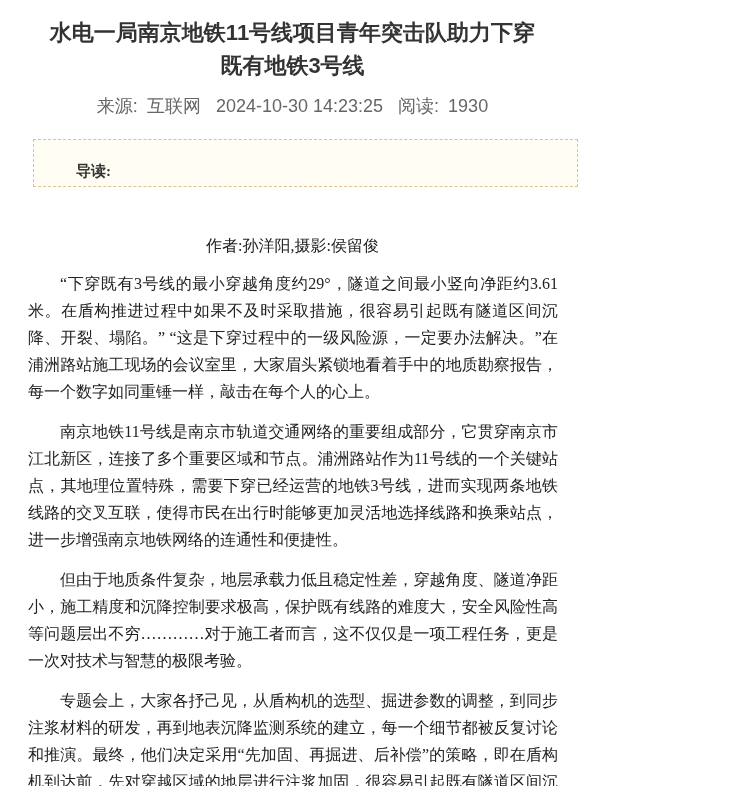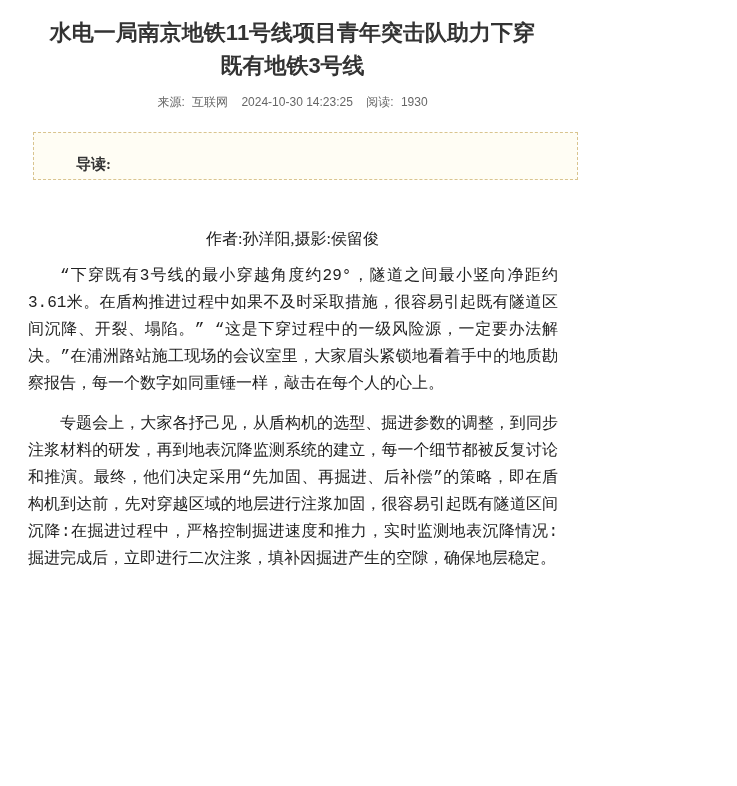--- a/index.html
+++ b/index.html
@@ -21,21 +21,21 @@
     color: #333333;
     text-align: center;
     line-height: 33px;
     margin: 16px 42px 0 42px;
   }
 
   .meta-line {
     margin-top: 12px;
     text-align: center;
     font-family: "Liberation Sans", sans-serif;
-    font-size: 12px;
+    font-size: 18px;
     color: #666666;
   }
   .meta-line .seg { margin: 0 2px; }
   .meta-line .gap { margin-left: 8px; }
 
   .summary-box {
     margin: 21px 7px 0 33px;
     height: 48px;
     border: 1px dashed #d9c48f;
     background: #fffdf4;
@@ -58,21 +58,20 @@
     margin-top: 13px;
     padding: 0 27px 0 28px;
     font-size: 16px;
     line-height: 27px;
     color: #222222;
     text-align: justify;
   }
   .article-body p {
     margin: 0 0 13px 0;
     text-indent: 2em;
-    font-family: Liberation Mono, monospace;
   }
 </style>
 </head>
 <body>
 
 <div class="page">
 
   <h1 class="article-title">水电一局南京地铁11号线项目青年突击队助力下穿既有地铁3号线</h1>
 
   <div class="meta-line">
@@ -85,16 +84,18 @@
 
   <div class="summary-box">
     <span class="summary-label">导读:</span>
     <span></span>
   </div>
 
   <div class="author-line">作者:孙洋阳,摄影:侯留俊</div>
 
   <div class="article-body">
     <p>“下穿既有3号线的最小穿越角度约29°，隧道之间最小竖向净距约3.61米。在盾构推进过程中如果不及时采取措施，很容易引起既有隧道区间沉降、开裂、塌陷。” “这是下穿过程中的一级风险源，一定要办法解决。”在浦洲路站施工现场的会议室里，大家眉头紧锁地看着手中的地质勘察报告，每一个数字如同重锤一样，敲击在每个人的心上。</p>
+    <p>南京地铁11号线是南京市轨道交通网络的重要组成部分，它贯穿南京市江北新区，连接了多个重要区域和节点。浦洲路站作为11号线的一个关键站点，其地理位置特殊，需要下穿已经运营的地铁3号线，进而实现两条地铁线路的交叉互联，使得市民在出行时能够更加灵活地选择线路和换乘站点，进一步增强南京地铁网络的连通性和便捷性。</p>
+    <p>但由于地质条件复杂，地层承载力低且稳定性差，穿越角度、隧道净距小，施工精度和沉降控制要求极高，保护既有线路的难度大，安全风险性高等问题层出不穷…………对于施工者而言，这不仅仅是一项工程任务，更是一次对技术与智慧的极限考验。</p>
     <p>专题会上，大家各抒己见，从盾构机的选型、掘进参数的调整，到同步注浆材料的研发，再到地表沉降监测系统的建立，每一个细节都被反复讨论和推演。最终，他们决定采用“先加固、再掘进、后补偿”的策略，即在盾构机到达前，先对穿越区域的地层进行注浆加固，很容易引起既有隧道区间沉降:在掘进过程中，严格控制掘进速度和推力，实时监测地表沉降情况:掘进完成后，立即进行二次注浆，填补因掘进产生的空隙，确保地层稳定。</p>
   </div>
 
 </div>
 
 </body></html>

